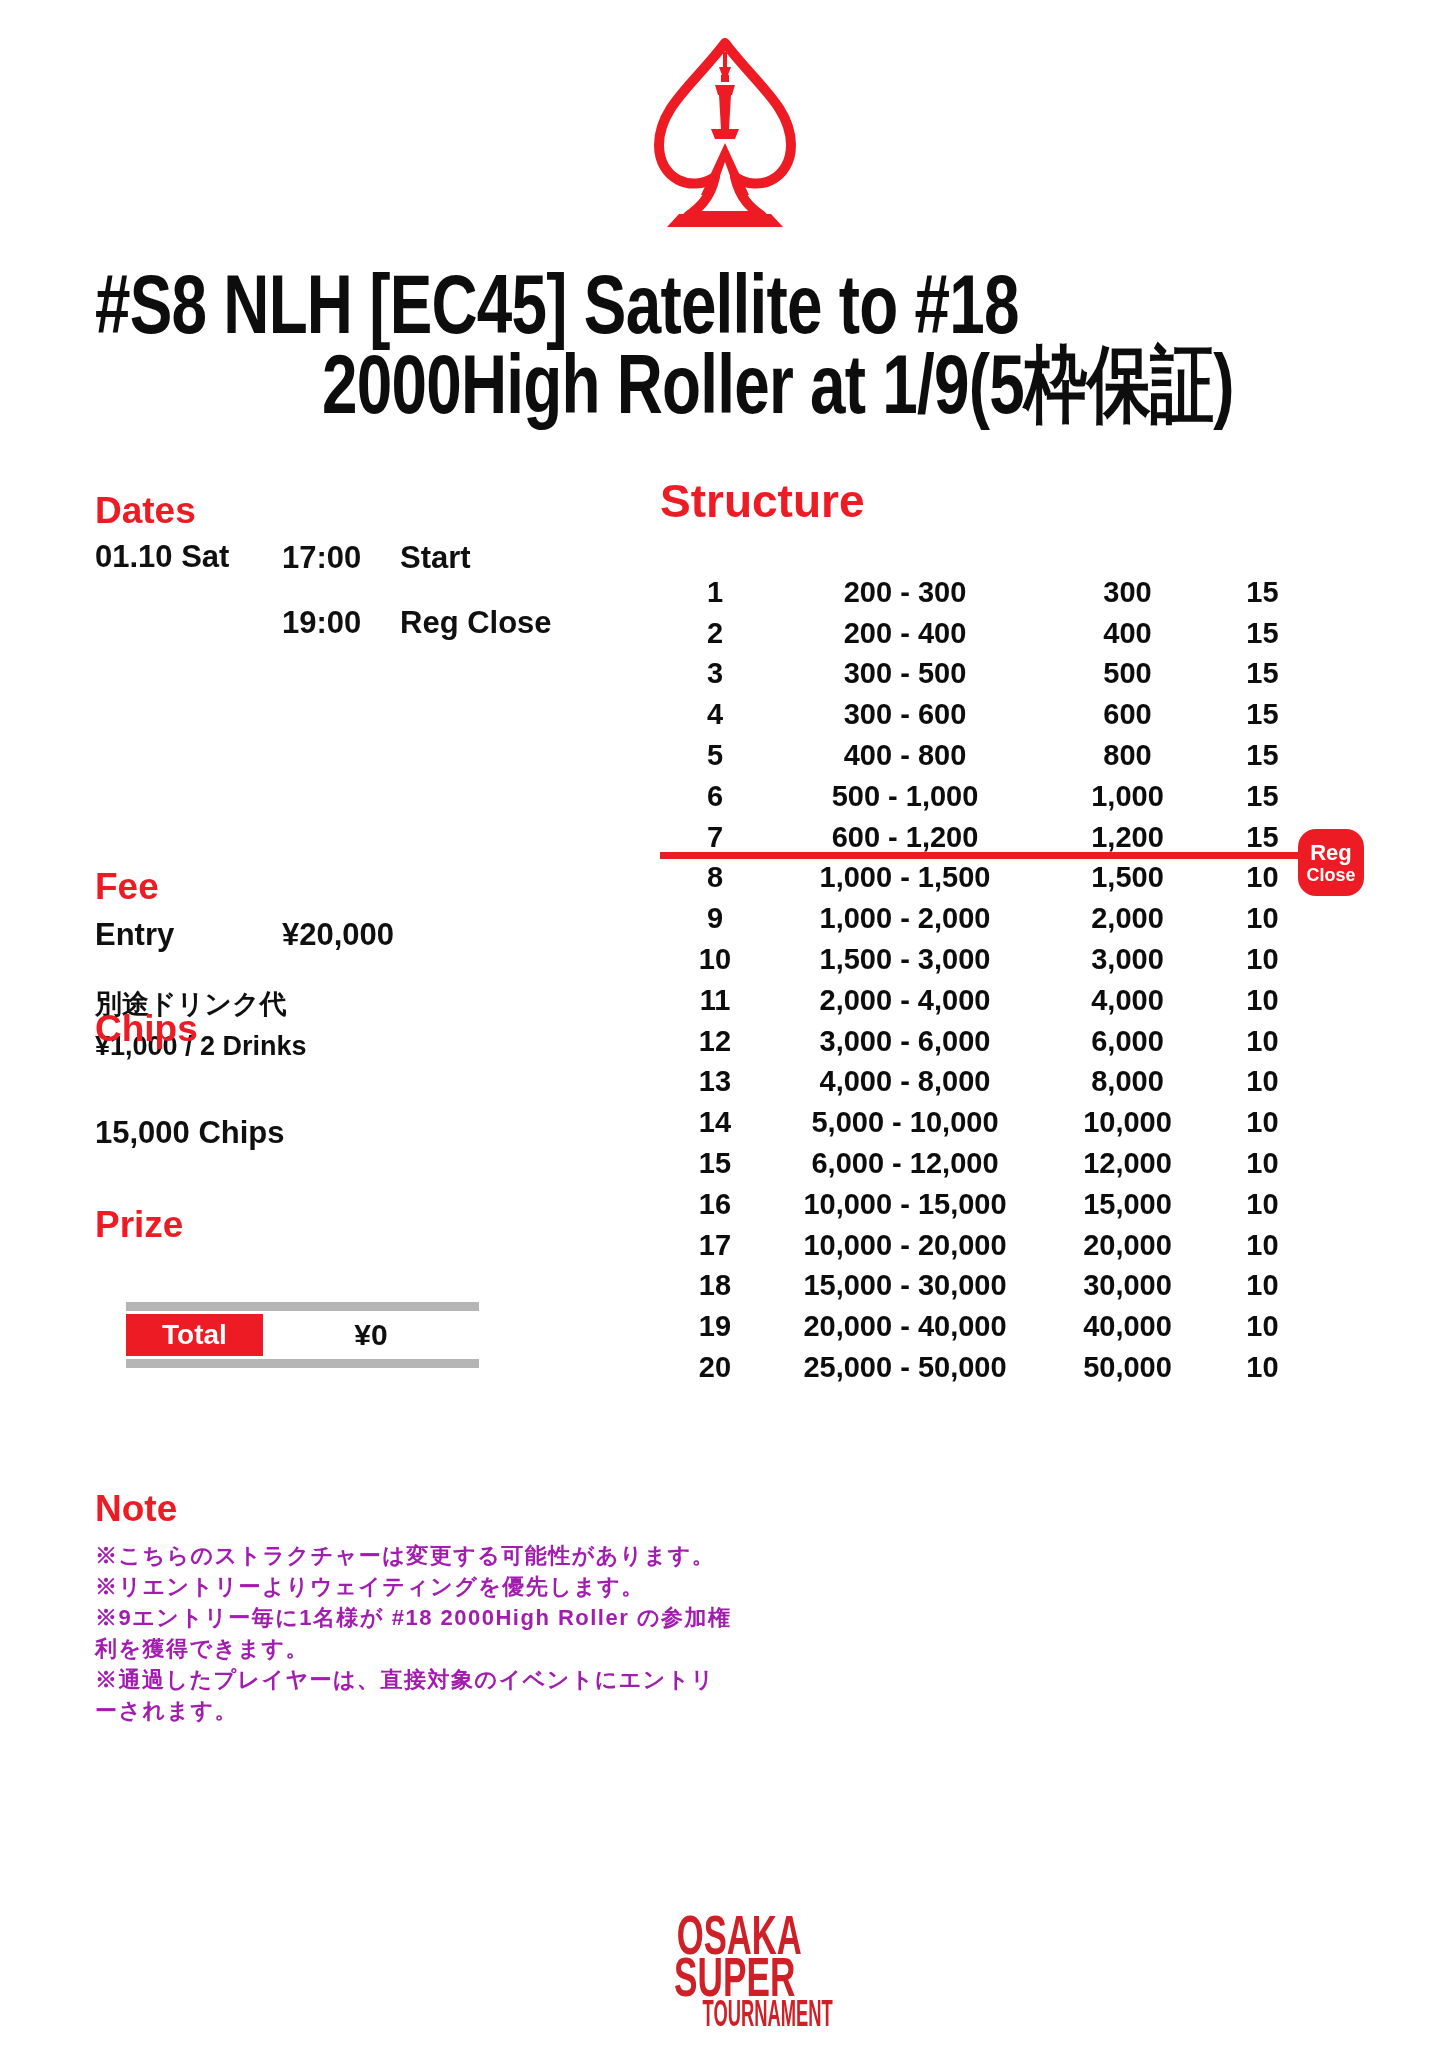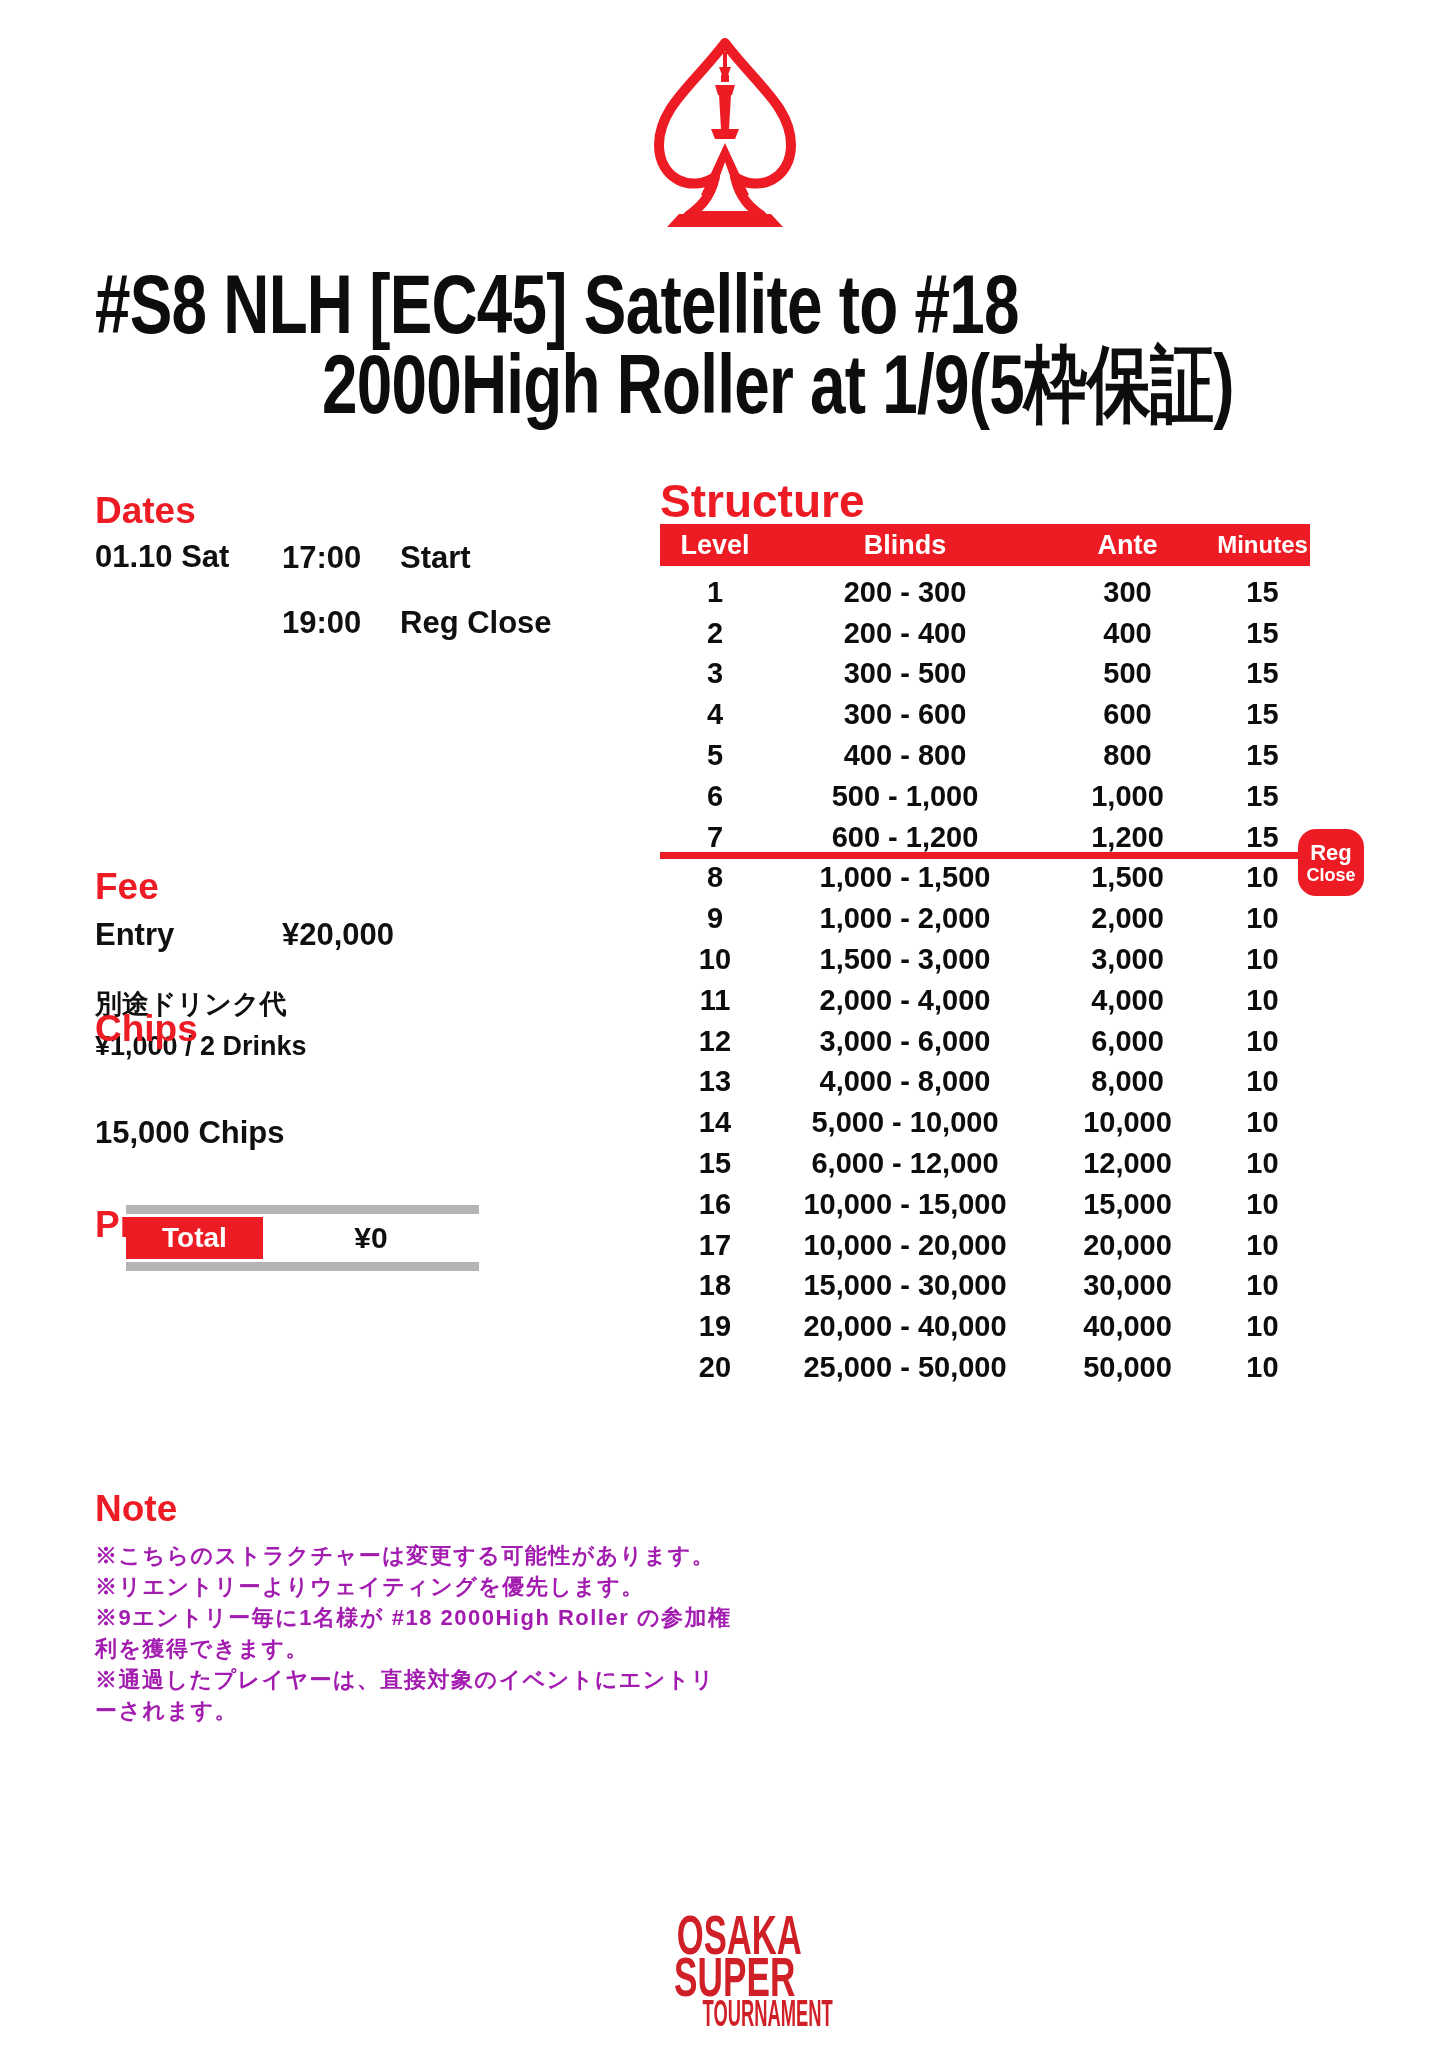--- a/index.html
+++ b/index.html
@@ -22,21 +22,21 @@
 
   
   .big-text  { position:absolute; font-size:31px; font-weight:700; line-height:1.1; }
   .mid-text  { position:absolute; font-size:27px; font-weight:700; line-height:1.1; }
   .time-list { position:absolute; left:282px; top:540px; display:flex; flex-direction:column; gap:29px; }
   .time-row  { font-size:31px; font-weight:700; white-space:nowrap; }
   .time-row .t { display:inline-block; min-width:96px; }
   .time-row .l { margin-left:22px; }
 
   
-  .prize-table { position:absolute; left:92px; top:1205px; width:353px;padding-left:34px; }
+  .prize-table { position:absolute; left:92px; top:1302px; width:353px;padding-left:34px; }
   .pbar { height:9px; background:#b5b5b5; }
   .prow { display:flex; height:42px; margin:3px 0; }
   .pcell-label {
     width:137px; background:#ed1c24; color:#fff; font-weight:700; font-size:28px;
     display:flex; align-items:center; justify-content:center;
   }
   .pcell-value { flex:1; display:flex; align-items:center; justify-content:center; font-weight:700; font-size:30px; }
 
   
   .struct-head {
@@ -129,26 +129,20 @@
             <div class="pcell-label">Total</div>
             <div class="pcell-value">¥0</div>
           </div>
           <div class="pbar"></div>
         </div>
 
       </div>
   </div>
 
   <div class="sec-h" style="left:660px; top:478px; font-size:46px;">Structure</div>
-  <div class="struct-head">
-    <div class="c1">Level</div>
-    <div class="c2">Blinds</div>
-    <div class="c3">Ante</div>
-    <div class="c4">Minutes</div>
-  </div>
   <div class="struct-rows">
 
       <div class="srow">
         <div>1</div>
         <div>200 - 300</div>
         <div>300</div>
         <div>15</div>
       </div>
 
       <div class="srow">

